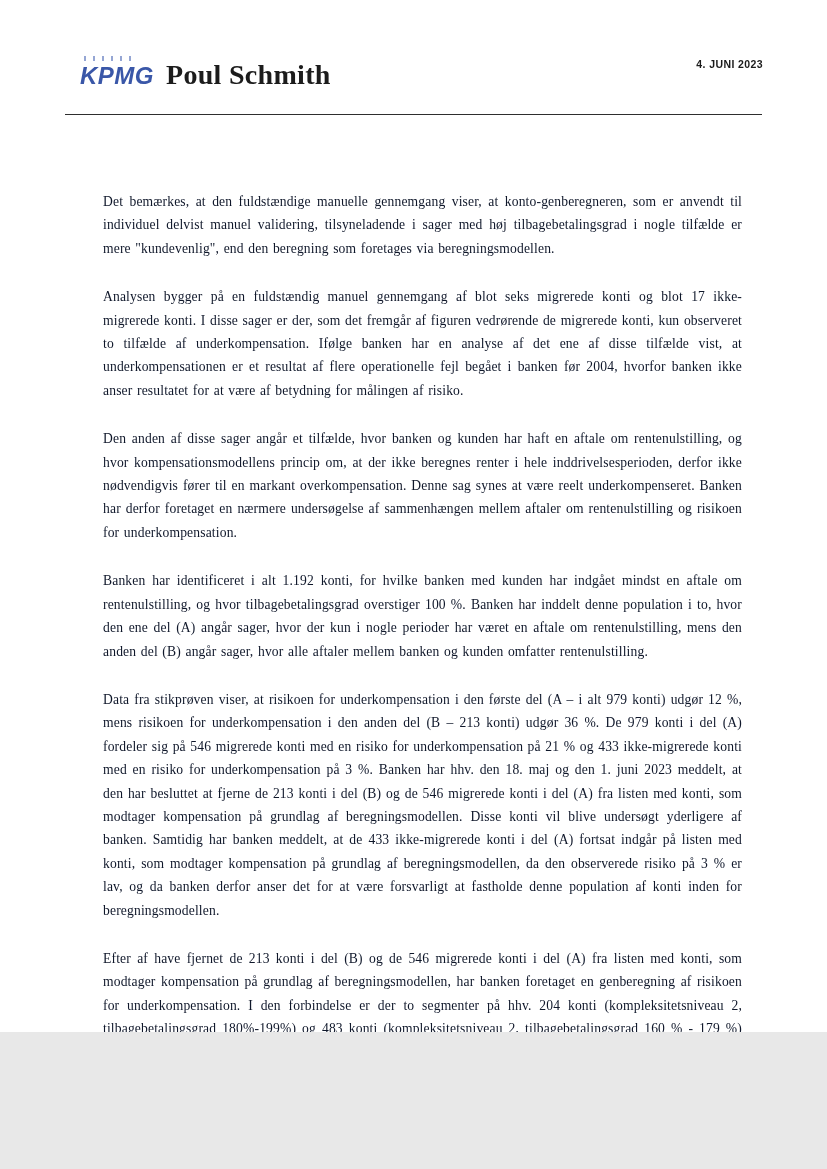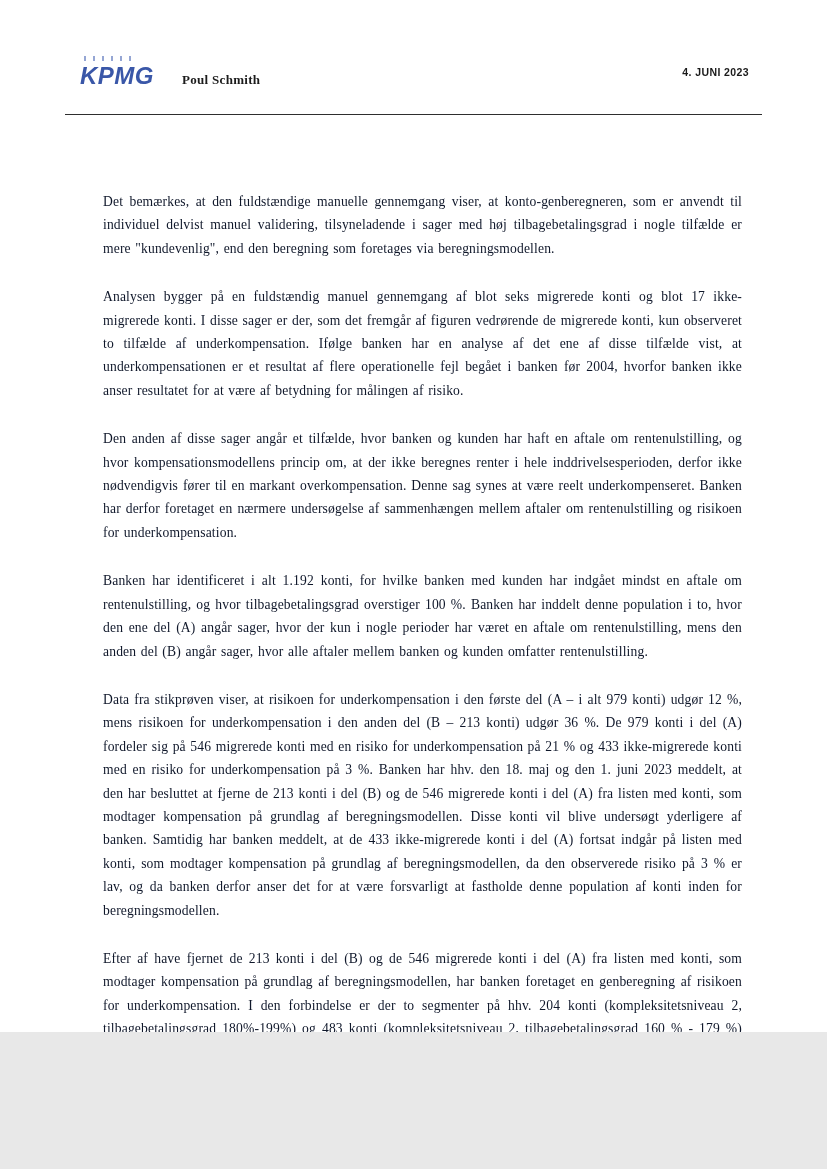--- a/index.html
+++ b/index.html
@@ -46,35 +46,34 @@
     background: repeating-linear-gradient(
       90deg,
       #7b90c9 0px, #7b90c9 2px,
       transparent 2px, transparent 9px
     );
     opacity: 0.8;
   }
   .firm-name {
     font-family: "Liberation Serif", serif;
     font-weight: 700;
-    font-size: 13px;
+    font-size: 28px;
     color: #1c1c1c;
-    margin-left: 28px;
+    margin-left: 12px;
     letter-spacing: 0.3px;
   }
   .header-date {
     position: absolute;
-    right: 78px;
+    right: 64px;
     top: 58px;
     font-family: "Liberation Sans", sans-serif;
     font-weight: 700;
     font-size: 10.5px;
     letter-spacing: 0.4px;
     color: #1a1a1a;
-    margin-top: 8px;
   }
   .rule {
     position: absolute;
     left: 65px;
     width: 697px;
     height: 1px;
     background: #2e2e2e;
   }
   .rule-top { top: 114px; }
   .rule-bottom { top: 1046px; }

